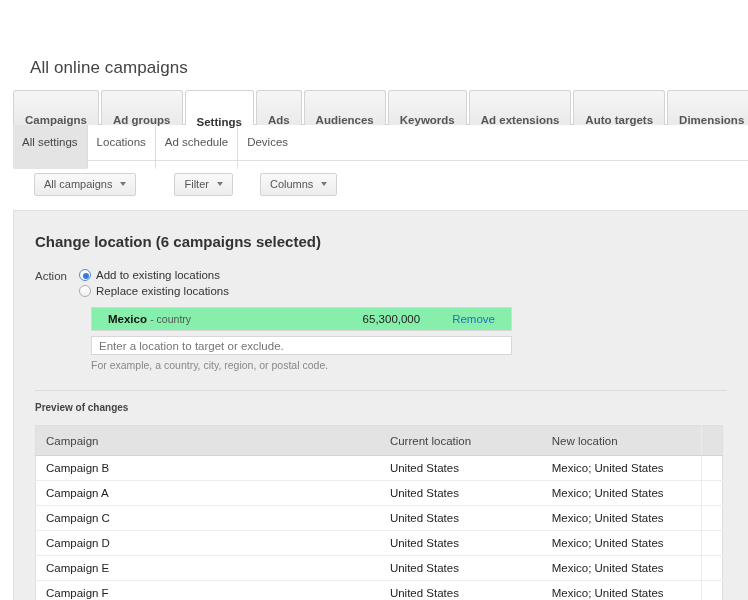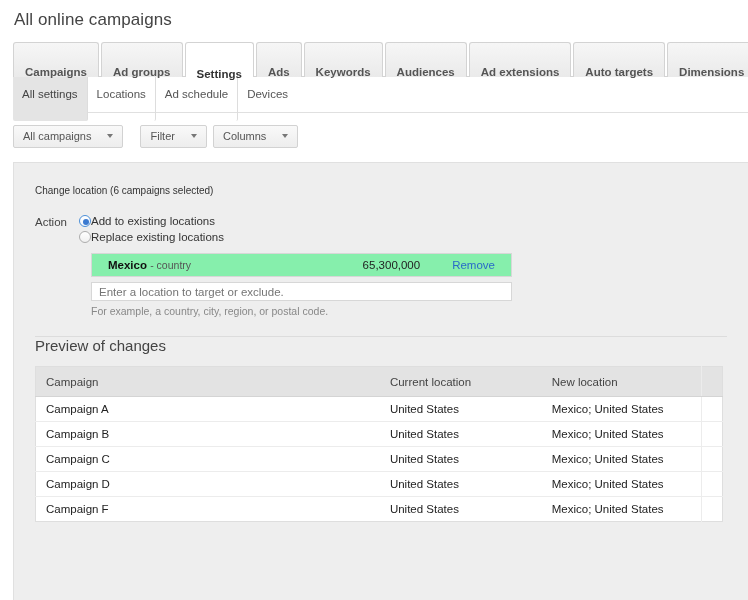--- a/index.html
+++ b/index.html
@@ -10,22 +10,23 @@
     font-family: "Liberation Sans", sans-serif;
     color: #222222;
     overflow: hidden;
   }
 
   
   .page-title {
     font-size: 17px;
     color: #444444;
     font-weight: 400;
-    padding: 10px 0 0 14px;
+    padding: 10px 0 0 30px;
     letter-spacing: 0.1px;
+    margin-top: 48px;
   }
 
   
   .tabbar-wrap {
     position: relative;
     margin-top: 19px;
     height: 28px;
     padding-left: 13px;
   }
   .tabbar {
@@ -114,21 +115,22 @@
     background: linear-gradient(to bottom, #f9f9f9, #ededed);
     border: 1px solid #d2d2d2;
     border-radius: 2px;
     padding: 4px 9px;
     height: 23px;
     line-height: 13px;
     cursor: pointer;
     white-space: nowrap;
     display: inline-flex;
     align-items: center;
-    gap: 16px;
+    gap: 8px;
+    margin-left: 21px;
   }
   .btn .caret {
     display: inline-block;
     width: 0; height: 0;
     border-left: 3.5px solid transparent;
     border-right: 3.5px solid transparent;
     border-top: 4px solid #777;
   }
   .toolbar-sep { width: 17px; }
   .toolbar-gap { width: 6px; }
@@ -137,39 +139,39 @@
   .panel {
     margin: 10px 0 0 13px;
     background: #eeeeee;
     border: 1px solid #e0e0e0;
     border-right: none;
     min-height: 440px;
     padding: 22px 0 18px 21px;
     position: relative;
   }
   .panel-heading {
-    font-size: 10px;
+    font-size: 15px;
     color: #333333;
-    font-weight: 400;
+    font-weight: 700;
     margin-bottom: 19px;
   }
 
   
   .action-row {
     display: flex;
     align-items: flex-start;
   }
   .action-label {
     font-size: 11.5px;
     color: #444;
     width: 44px;
     padding-top: 1px;
   }
   .radio-group { display: flex; flex-direction: column; gap: 4px; }
-  .radio-line { display: flex; align-items: center; cursor: pointer; }
+  .radio-line { display: flex; align-items: center; gap: 5px; cursor: pointer; }
   .radio {
     width: 12px; height: 12px;
     border-radius: 50%;
     border: 1px solid #adadad;
     background: linear-gradient(to bottom, #ffffff, #f0f0f0);
     display: inline-block;
     position: relative;
     flex: none;
   }
   .radio.checked {
@@ -251,22 +253,24 @@
     color: #888888;
   }
 
   
   .preview-sep {
     margin: 19px 21px 0 0;
     height: 1px;
     background: #dcdcdc;
   }
   .preview-title {
-    font-size: 15px;
+    margin-top: 11px;
+    font-size: 10px;
     color: #444;
+    font-weight: bold;
   }
   .preview-table {
     margin-top: 12px;
     width: 688px;
     border-collapse: collapse;
     background: #ffffff;
     border: 1px solid #dedede;
   }
   .preview-table th {
     background: #e3e3e3;
@@ -296,22 +300,22 @@
 <body>
 
 <div class="page-title">All online campaigns</div>
 
 <div class="tabbar-wrap">
   <div class="tabbar" id="tabbar">
       <div class="tab">Campaigns</div>
       <div class="tab">Ad groups</div>
       <div class="tab active">Settings</div>
       <div class="tab">Ads</div>
+      <div class="tab">Audiences</div>
       <div class="tab">Keywords</div>
-      <div class="tab">Audiences</div>
       <div class="tab">Ad extensions</div>
       <div class="tab">Auto targets</div>
       <div class="tab">Dimensions</div>
     </div>
   <div class="tabbar-underline"></div>
 </div>
 
 <div class="subtabs" id="subtabs">
     <div class="subtab selected">All settings</div>
     <div class="subtab">Locations</div>
@@ -376,39 +380,45 @@
     <thead>
       <tr>
         <th class="c-campaign">Campaign</th>
         <th class="c-current">Current location</th>
         <th class="c-new">New location</th>
         <th class="c-spacer"></th>
       </tr>
     </thead>
     <tbody id="preview-body">
         <tr>
+          <td class="c-campaign">Campaign B</td>
+          <td class="c-current">United States</td>
+          <td class="c-new">Mexico; United States</td>
+          <td class="c-spacer"></td>
+        </tr>
+        <tr>
           <td class="c-campaign">Campaign A</td>
           <td class="c-current">United States</td>
           <td class="c-new">Mexico; United States</td>
           <td class="c-spacer"></td>
         </tr>
         <tr>
-          <td class="c-campaign">Campaign B</td>
-          <td class="c-current">United States</td>
-          <td class="c-new">Mexico; United States</td>
-          <td class="c-spacer"></td>
-        </tr>
-        <tr>
           <td class="c-campaign">Campaign C</td>
           <td class="c-current">United States</td>
           <td class="c-new">Mexico; United States</td>
           <td class="c-spacer"></td>
         </tr>
         <tr>
           <td class="c-campaign">Campaign D</td>
+          <td class="c-current">United States</td>
+          <td class="c-new">Mexico; United States</td>
+          <td class="c-spacer"></td>
+        </tr>
+        <tr>
+          <td class="c-campaign">Campaign E</td>
           <td class="c-current">United States</td>
           <td class="c-new">Mexico; United States</td>
           <td class="c-spacer"></td>
         </tr>
         <tr>
           <td class="c-campaign">Campaign F</td>
           <td class="c-current">United States</td>
           <td class="c-new">Mexico; United States</td>
           <td class="c-spacer"></td>
         </tr>

